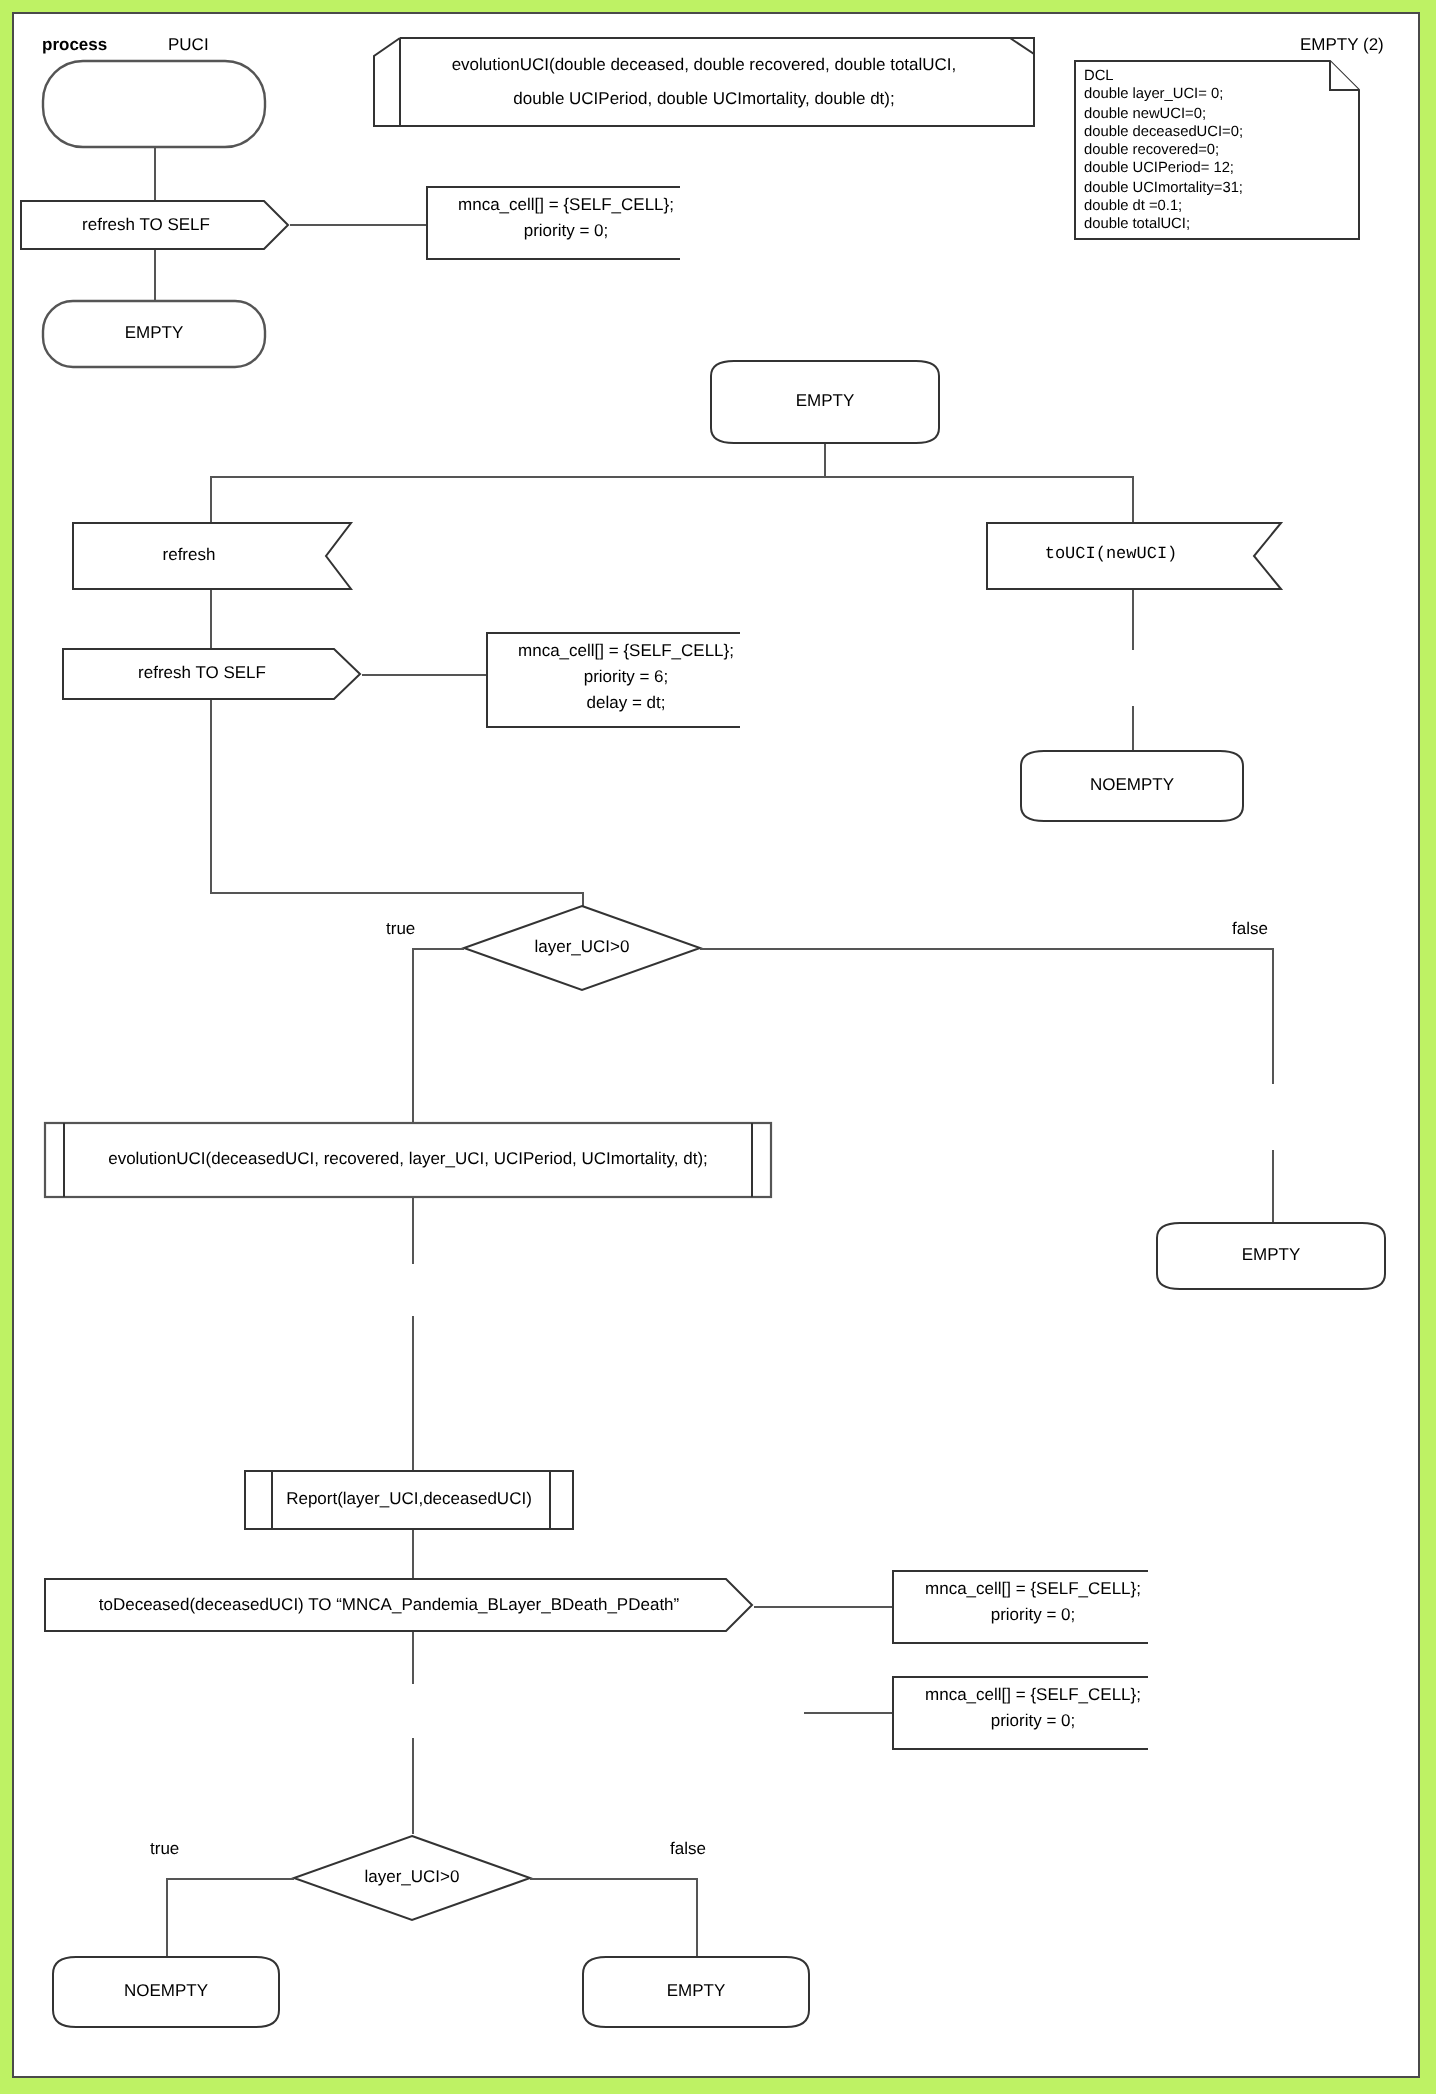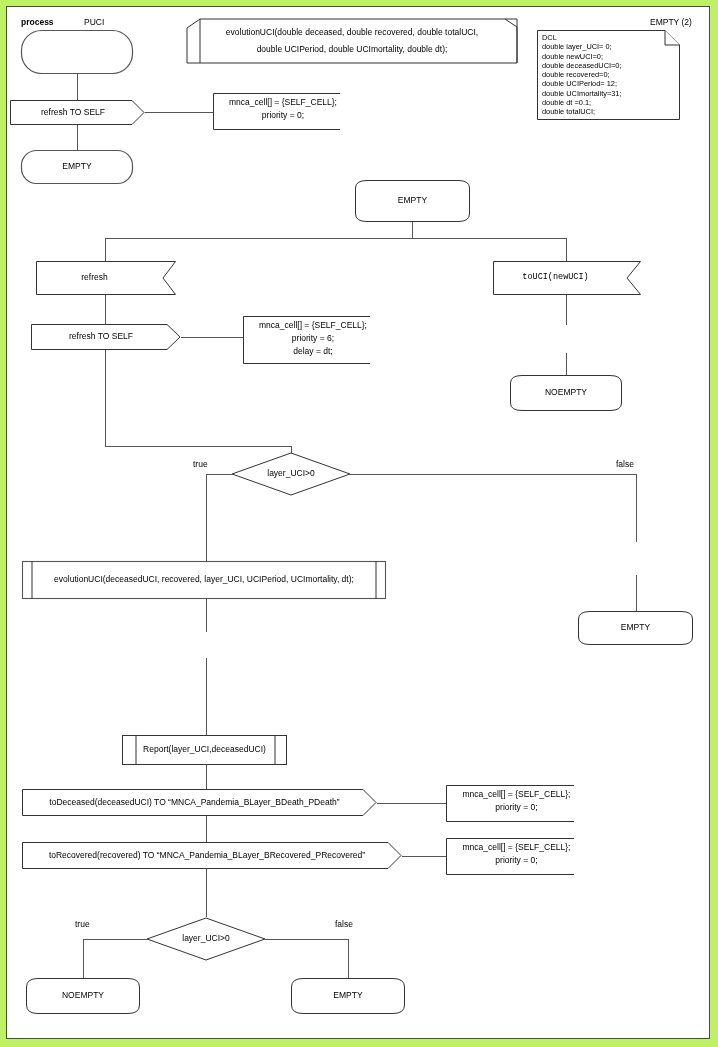--- a/index.html
+++ b/index.html
@@ -282,26 +282,20 @@
   <div class="node" style="left:446px; top:785px; width:128px; height:37px;">
     <svg width="128" height="37" viewBox="0 0 128 37">
       <polyline points="128,0.5 0.5,0.5 0.5,36.5 128,36.5" fill="#fff" stroke="#333" stroke-width="1"></polyline>
     </svg>
     <div class="cmt-text">mnca_cell[] = {SELF_CELL};
 priority = 0;</div>
   </div>
 
   <div class="vline" style="left:206px; top:816px; height:26px;"></div>
 
-  <div class="node" style="left:22px; top:842px; width:380px; height:27px;">
-    <svg width="380" height="27" viewBox="0 0 380 27">
-      <path d="M0.5,0.5 L366,0.5 L379,13.5 L366,26.5 L0.5,26.5 Z" fill="#fff" stroke="#333" stroke-width="1"></path>
-    </svg>
-    <div class="shape-text" style="padding-right:13px;">toRecovered(recovered) TO “MNCA_Pandemia_BLayer_BRecovered_PRecovered”</div>
-  </div>
   <div class="hline" style="left:402px; top:856px; width:44px;"></div>
 
   <div class="node" style="left:446px; top:838px; width:128px; height:37px;">
     <svg width="128" height="37" viewBox="0 0 128 37">
       <polyline points="128,0.5 0.5,0.5 0.5,36.5 128,36.5" fill="#fff" stroke="#333" stroke-width="1"></polyline>
     </svg>
     <div class="cmt-text">mnca_cell[] = {SELF_CELL};
 priority = 0;</div>
   </div>
 

